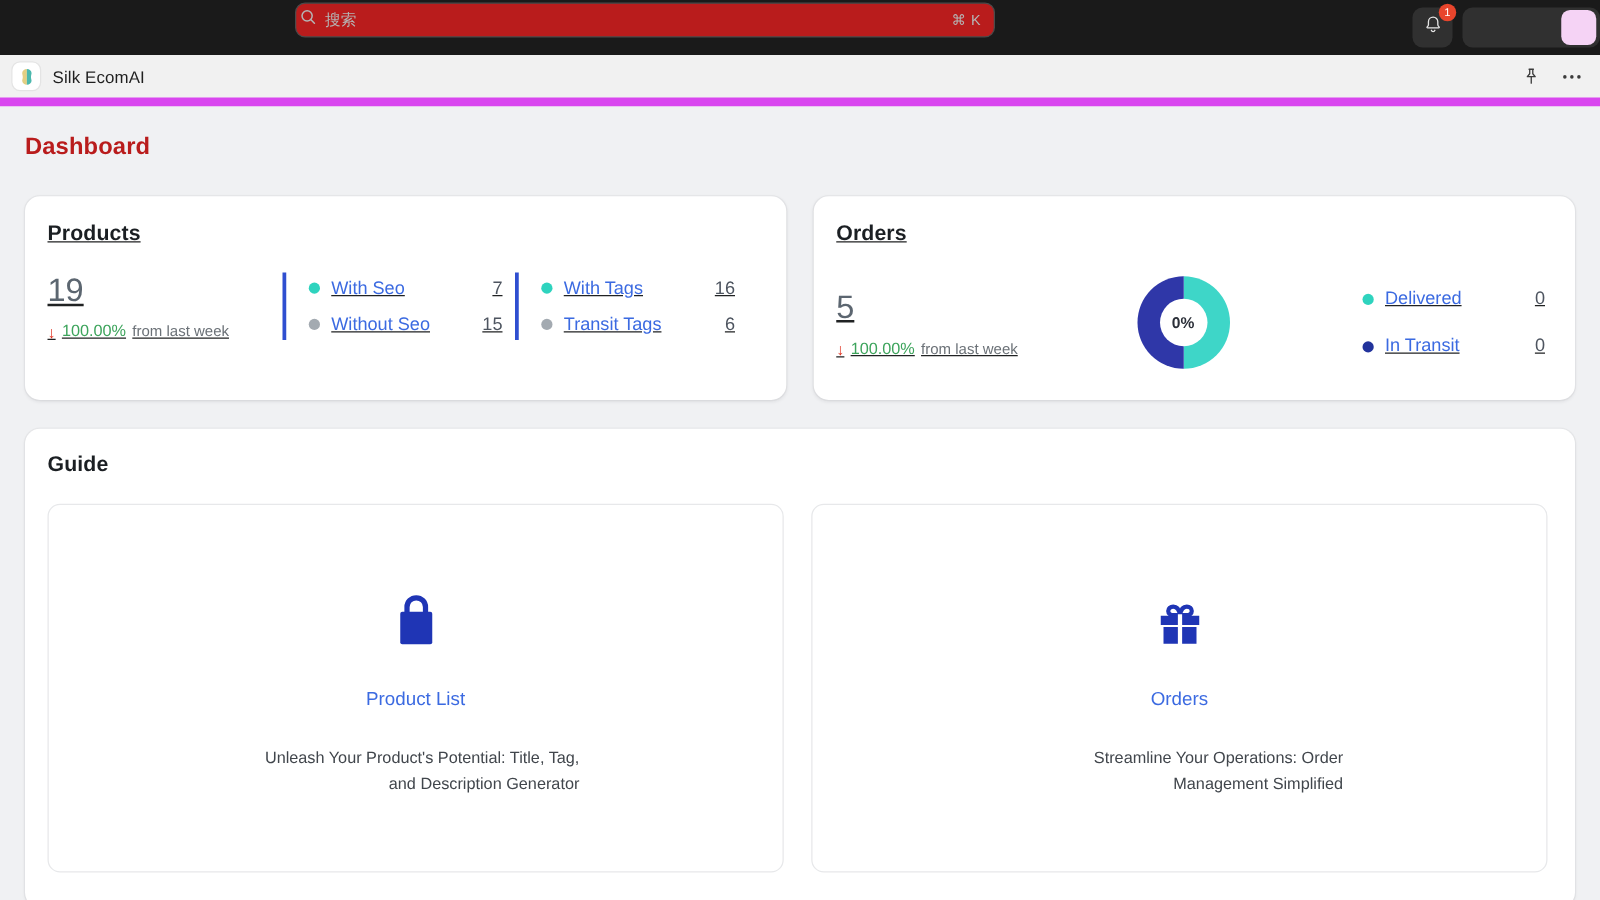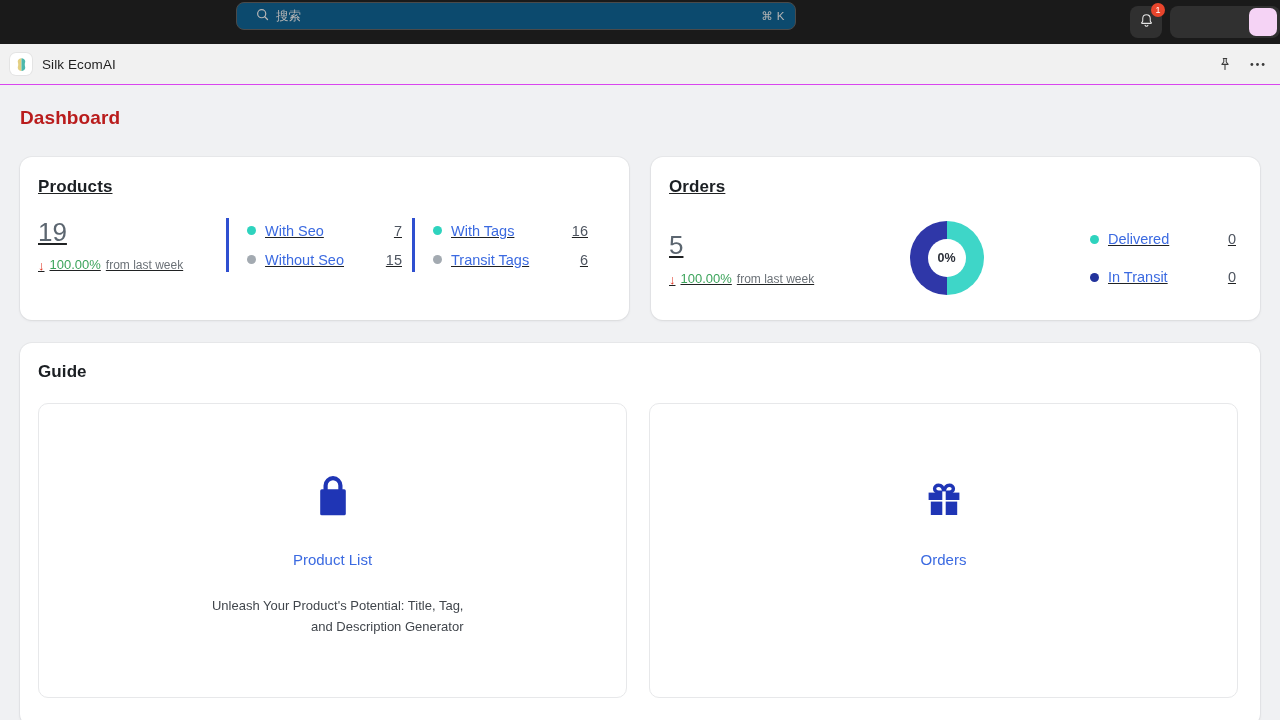--- a/index.html
+++ b/index.html
@@ -30,26 +30,26 @@
     position: absolute;
     left: 236px;
     top: 2px;
     width: 560px;
     height: 28px;
   }
 
   .search-box {
     width: 100%;
     height: 100%;
-    background: #0c4a6e;
+    background: #b91c1c;
     border: 1px solid #4a4a4a;
     border-radius: 8px;
     display: flex;
     align-items: center;
-    padding: 0 10px 0 19px;
+    padding: 0 10px 0 3px;
     gap: 7px;
   }
 
   .search-icon-svg { flex: 0 0 auto; display: block; }
 
   .search-placeholder {
     flex: 1 1 auto;
     font-size: 12.5px;
     color: #b5b5b5;
     line-height: 1;
@@ -115,21 +115,21 @@
     width: 28px;
     height: 28px;
     border-radius: 7px;
     background: #f5d3f5;
   }
 
   
   .appbar {
     height: 41px;
     background: #f1f1f1;
-    border-bottom: 1px solid #d946ef;
+    border-bottom: 7px solid #d946ef;
     display: flex;
     align-items: center;
     padding: 0 14px 0 10px;
   }
 
   .app-identity {
     display: flex;
     align-items: center;
     gap: 10px;
     flex: 1 1 auto;
@@ -568,18 +568,19 @@
         <div class="guide-icon">
           <svg width="46" height="46" viewBox="0 0 46 46" fill="none">
             <path d="M17.6 11.2c-2.3 0-4 1.6-4 3.6s1.7 3.3 4 3.3h5.4c-.6-4.3-2.6-6.9-5.4-6.9z" stroke="#1f35b5" stroke-width="3.4" stroke-linejoin="round"></path>
             <path d="M28.4 11.2c2.3 0 4 1.6 4 3.6s-1.7 3.3-4 3.3H23c.6-4.3 2.6-6.9 5.4-6.9z" stroke="#1f35b5" stroke-width="3.4" stroke-linejoin="round"></path>
             <rect x="7.6" y="18.6" width="30.8" height="7.4" fill="#1f35b5"></rect>
             <rect x="9.8" y="27.6" width="26.4" height="13.4" fill="#1f35b5"></rect>
             <rect x="21.3" y="17.4" width="3.4" height="25" fill="#ffffff"></rect>
           </svg>
         </div>
         <div class="guide-link">Orders</div>
+        <div class="guide-desc">Streamline Your Operations: Order Management Simplified</div>
       </div>
 
     </div>
   </div>
 
 </div>
 
 </body></html>

